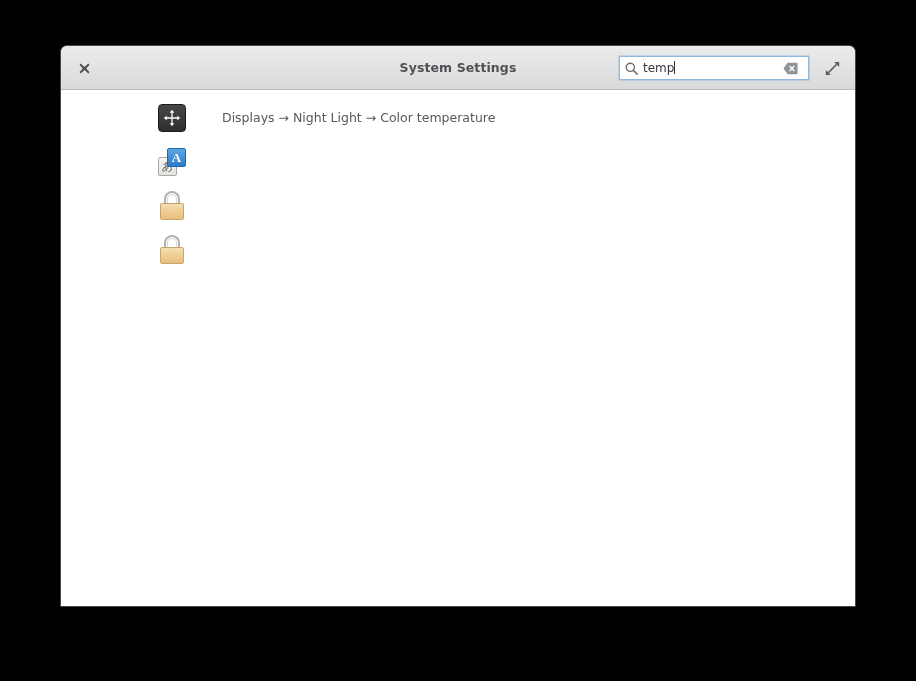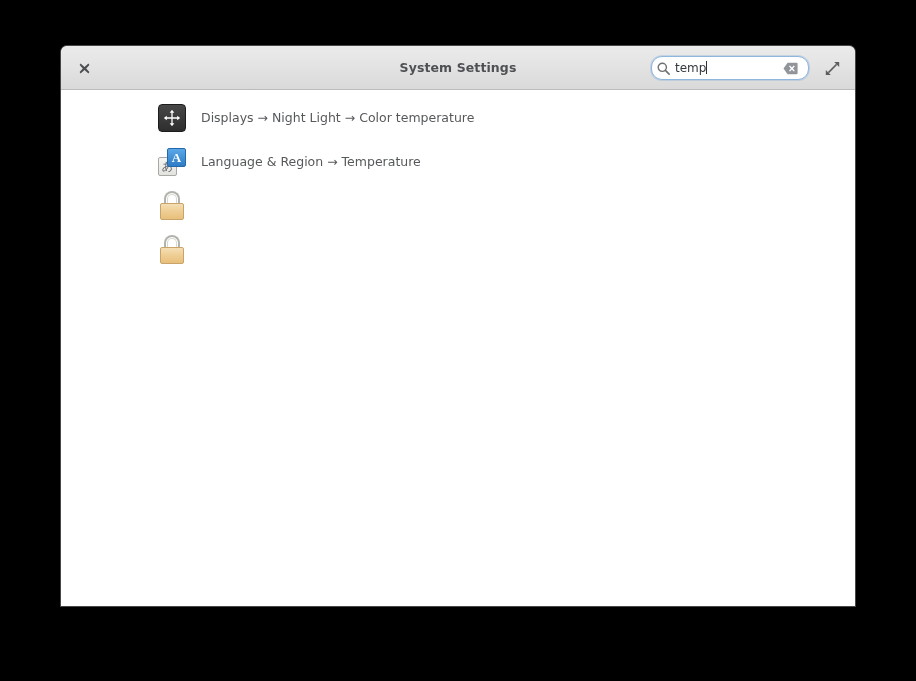--- a/index.html
+++ b/index.html
@@ -77,26 +77,26 @@
     color: #4e5054;
     letter-spacing: 0.1px;
     pointer-events: none;
   }
 
   
   .search-entry {
     position: absolute;
     right: 46px;
     top: 10px;
-    width: 158px;
+    width: 190px;
     height: 24px;
     box-sizing: border-box;
     background: #ffffff;
     border: 1px solid #8fb6dd;
-    border-radius: 11px;
+    border-radius: 0;
     box-shadow: 0 0 0 1px rgba(143,182,221,0.40);
     display: flex;
     align-items: center;
     padding: 0 9px 0 5px;
   }
   .search-icon { flex: 0 0 auto; display: flex; align-items: center; margin-right: 5px; }
   .search-text {
     flex: 1 1 auto;
     font-size: 12px;
     color: #35393d;
@@ -160,20 +160,21 @@
     display: flex;
     align-items: center;
     justify-content: center;
   }
 
   .result-label {
     font-size: 12.5px;
     color: #56595c;
     white-space: nowrap;
     line-height: 16px;
+    margin-left: 21px;
   }
 
   
   .icon-displays {
     width: 28px;
     height: 28px;
     border-radius: 4px;
     background: linear-gradient(to bottom, #474747 0%, #2e2e2e 100%);
     border: 1px solid #1c1c1c;
     box-sizing: border-box;
@@ -323,21 +324,20 @@
         <span class="result-label">Displays → Night Light → Color temperature</span>
       </div>
 
       <div class="result-row">
         <span class="result-icon">
           <span class="icon-language">
             <span class="lang-back">あ</span>
             <span class="lang-front">A</span>
           </span>
         </span>
-        <span class="result-label">Language &amp; Region → Temperature</span>
       </div>
 
       <div class="result-row">
         <span class="result-icon">
           <span class="icon-lock">
             <span class="lock-shackle"></span>
             <span class="lock-shackle-inner"></span>
             <span class="lock-body"></span>
           </span>
         </span>

